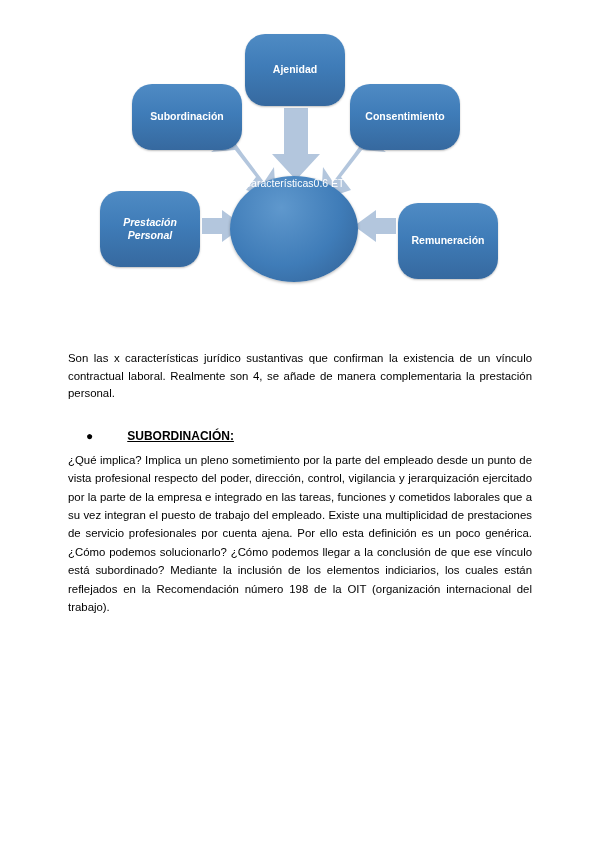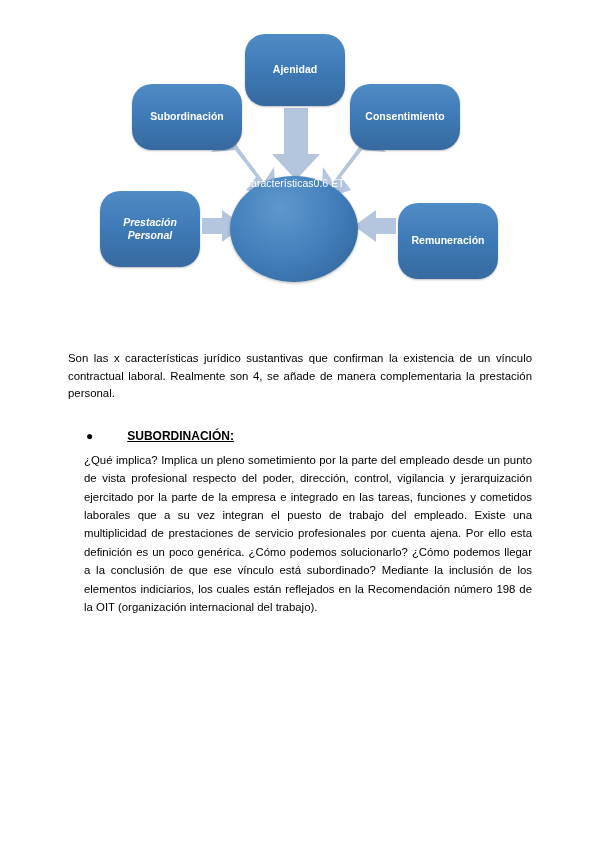--- a/index.html
+++ b/index.html
@@ -96,21 +96,21 @@
     font-size: 12px;
     font-weight: bold;
     text-decoration: underline;
     line-height: 1.3;
     margin-left: 24px;
   }
   .para-sub {
     font-size: 11.4px;
     line-height: 1.62;
     text-align: justify;
-    margin: 6px 0 0 16px;
+    margin: 6px 0 0 0;
   }
 </style>
 </head>
 <body>
 
 <div class="page">
 
   <div class="diagram">
 
     <svg class="arrow" width="464" height="300" viewBox="0 0 464 300" style="left:0; top:0; position:absolute;">

